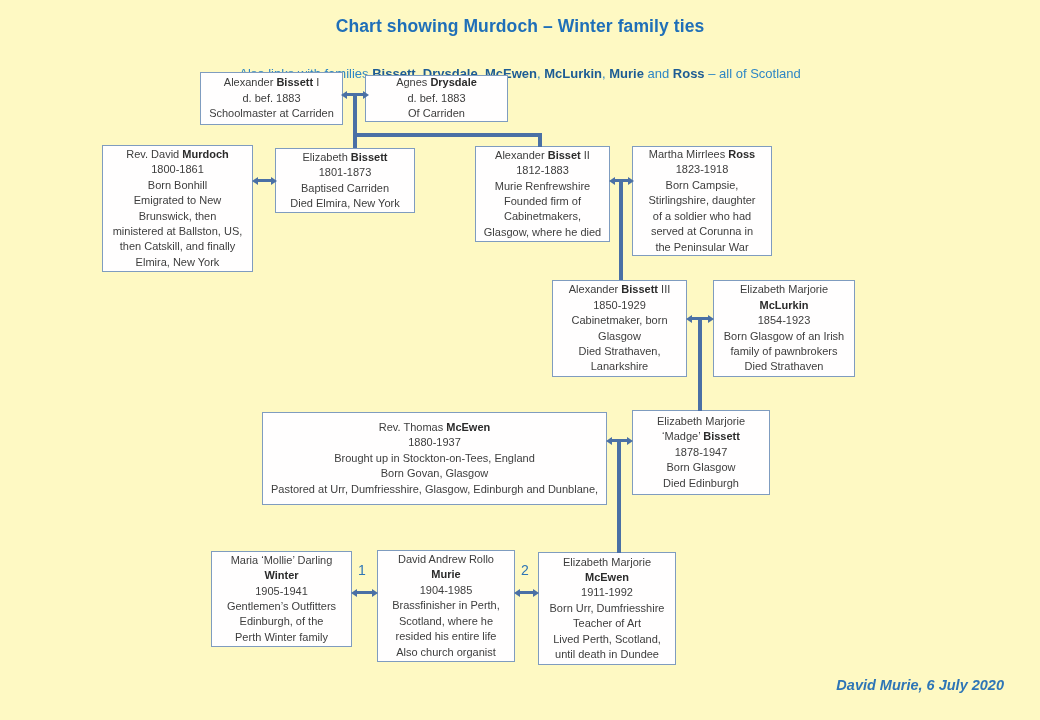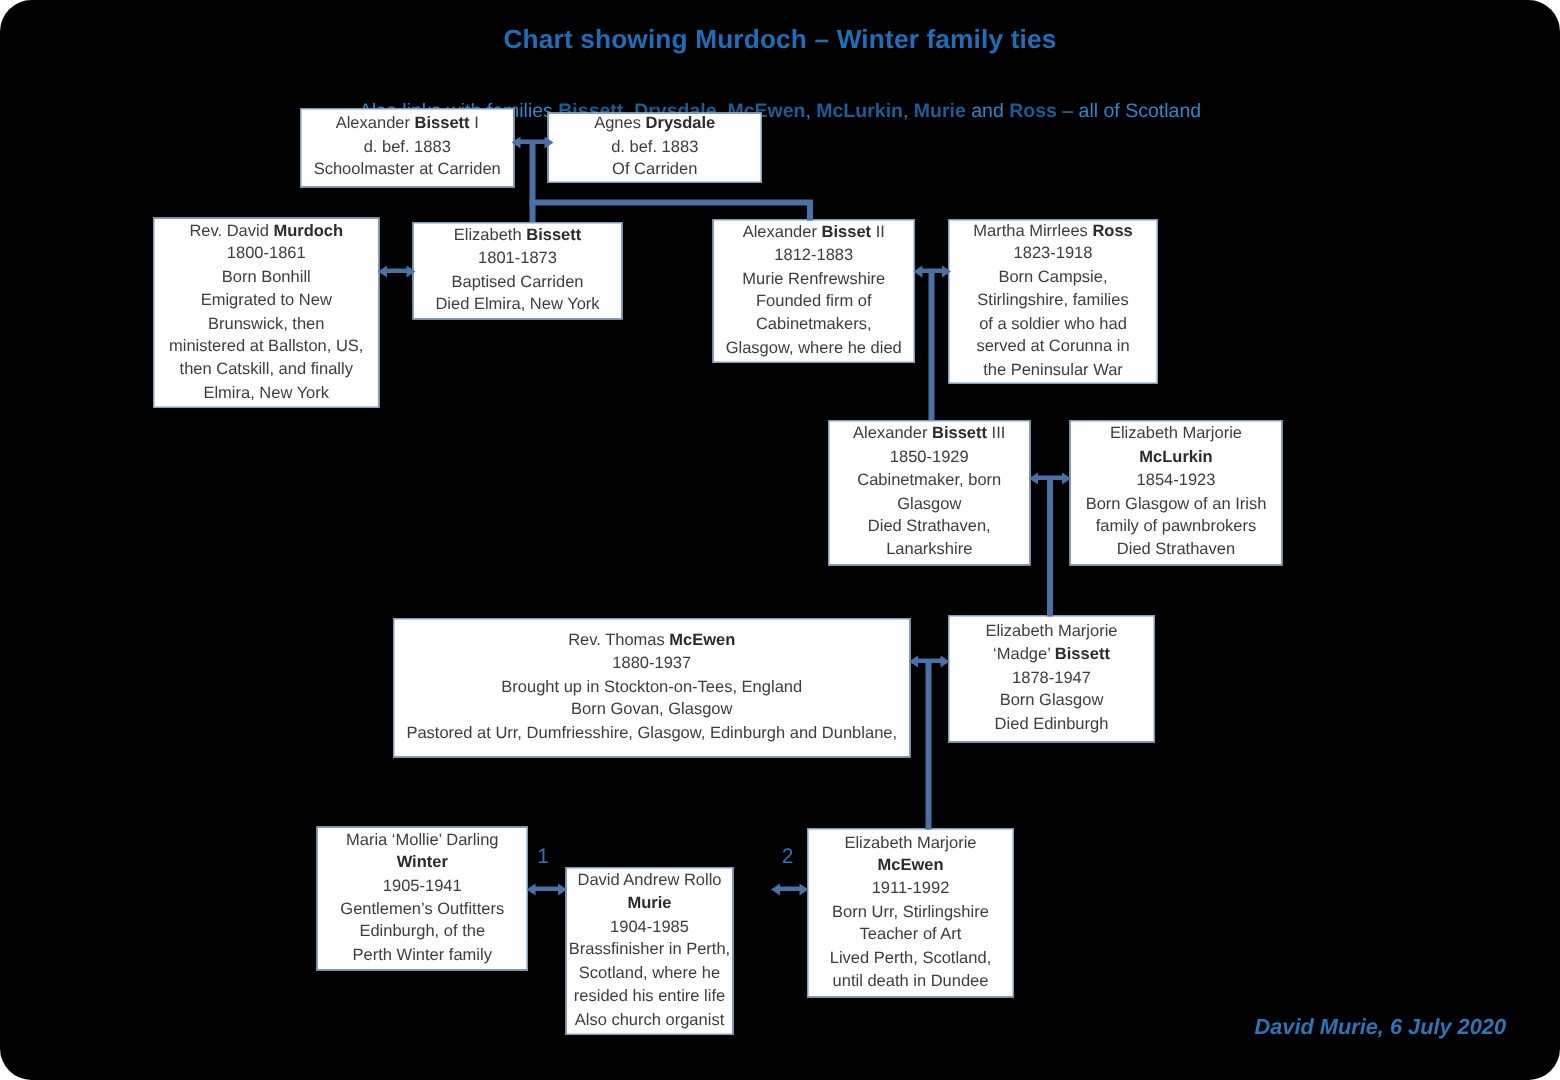--- a/index.html
+++ b/index.html
@@ -1,19 +1,18 @@
 <!DOCTYPE html>
 <html style="--title_blue: #1f6fb8; --subtitle_blue: #2e86c5; --subtitle_bold_blue: #1d5c94; --connector_blue: #4a70a5; --box_border: #7f9cbf; --text_dark: #3d3d3d; --accent_blue: #2e75b6;"><head>
 <meta charset="utf-8">
 <style>
   html,body{margin:0;padding:0;background:#ffffff;}
   .stage{
-    position:relative;width:1040px;height:720px;background:#000000;overflow:hidden;
+    position:relative;width:1040px;height:720px;background:#fef9c3;overflow:hidden;
     font-family:"Liberation Sans","DejaVu Sans",sans-serif;
-    border-radius:21px;
   }
   .title{
     position:absolute;top:16px;left:0;width:1040px;text-align:center;
     font-size:17.5px;font-weight:bold;color:var(--title_blue,#1f6fb8);
     letter-spacing:0.1px;
   }
   .subtitle{
     position:absolute;top:42px;left:0;width:1040px;text-align:center;
     font-size:13px;color:var(--subtitle_blue,#2e86c5);margin-top:24px;
   }
@@ -88,21 +87,21 @@
       <div><span>1812-1883</span></div>
       <div><span>Murie Renfrewshire</span></div>
       <div><span>Founded firm of</span></div>
       <div><span>Cabinetmakers,</span></div>
       <div><span>Glasgow, where he died</span></div>
     </div>
   <div class="pbox" style="left:632px;top:146px;width:140px;height:110px">
       <div><span>Martha Mirrlees </span><span class="b">Ross</span><span></span></div>
       <div><span>1823-1918</span></div>
       <div><span>Born Campsie,</span></div>
-      <div><span>Stirlingshire, families</span></div>
+      <div><span>Stirlingshire, daughter</span></div>
       <div><span>of a soldier who had</span></div>
       <div><span>served at Corunna in</span></div>
       <div><span>the Peninsular War</span></div>
     </div>
 
   <div class="pbox" style="left:552px;top:280px;width:135px;height:97px">
       <div><span>Alexander </span><span class="b">Bissett</span><span> III</span></div>
       <div><span>1850-1929</span></div>
       <div><span>Cabinetmaker, born</span></div>
       <div><span>Glasgow</span></div>
@@ -134,34 +133,34 @@
     </div>
 
   <div class="pbox" style="left:211px;top:551px;width:141px;height:96px">
       <div><span>Maria ‘Mollie’ Darling</span></div>
       <div><span></span><span class="b">Winter</span><span></span></div>
       <div><span>1905-1941</span></div>
       <div><span>Gentlemen’s Outfitters</span></div>
       <div><span>Edinburgh, of the</span></div>
       <div><span>Perth Winter family</span></div>
     </div>
-  <div class="pbox" style="left:377px;top:578px;width:112px;height:112px">
+  <div class="pbox" style="left:377px;top:550px;width:138px;height:112px">
       <div><span>David Andrew Rollo</span></div>
       <div><span></span><span class="b">Murie</span><span></span></div>
       <div><span>1904-1985</span></div>
       <div><span>Brassfinisher in Perth,</span></div>
       <div><span>Scotland, where he</span></div>
       <div><span>resided his entire life</span></div>
       <div><span>Also church organist</span></div>
     </div>
   <div class="pbox" style="left:538px;top:552px;width:138px;height:113px">
       <div><span>Elizabeth Marjorie</span></div>
       <div><span></span><span class="b">McEwen</span><span></span></div>
       <div><span>1911-1992</span></div>
-      <div><span>Born Urr, Stirlingshire</span></div>
+      <div><span>Born Urr, Dumfriesshire</span></div>
       <div><span>Teacher of Art</span></div>
       <div><span>Lived Perth, Scotland,</span></div>
       <div><span>until death in Dundee</span></div>
     </div>
 
   <div class="hconn" style="left:345px;top:93px;width:20px"></div>
   <div class="hconn" style="left:256px;top:179px;width:17px"></div>
   <div class="hconn" style="left:613px;top:179px;width:17px"></div>
   <div class="hconn" style="left:690px;top:317px;width:20px"></div>
   <div class="hconn" style="left:610px;top:439px;width:19px"></div>

